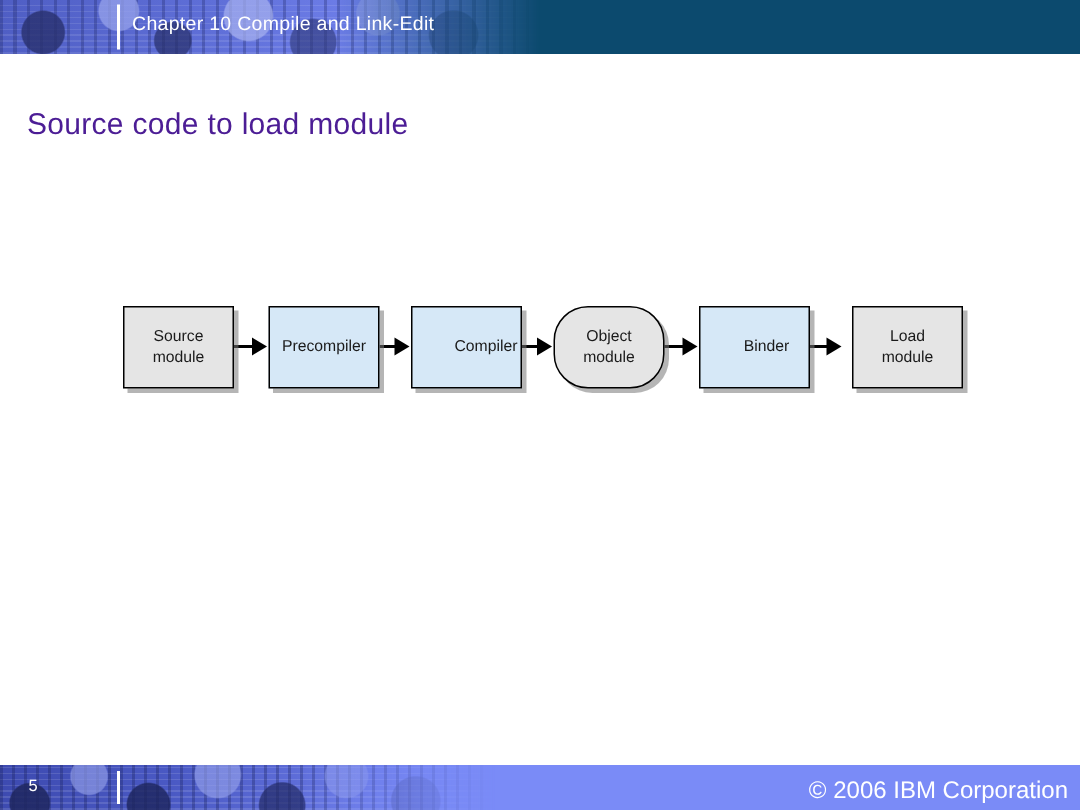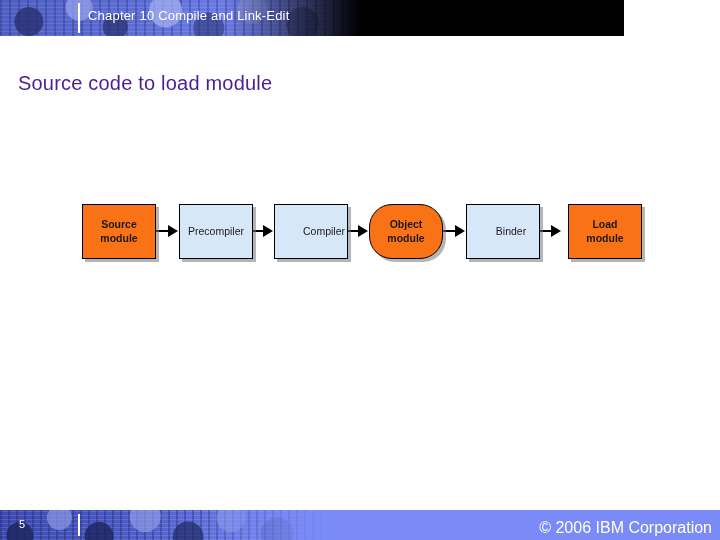--- a/index.html
+++ b/index.html
@@ -13,22 +13,22 @@
     height: 540px;
     position: relative;
     overflow: hidden;
     font-family: "Liberation Sans", sans-serif;
   }
 
   
   .header-band {
     position: absolute;
     left: 0; top: 0;
-    width: 624px; height: 36px;
-    background: #000000;
+    width: 720px; height: 36px;
+    background: #0c4a6e;
     overflow: hidden;
   }
   
   .header-tex {
     position: absolute;
     left: 0; top: 0;
     width: 360px; height: 36px;
     background-image:
       radial-gradient(circle at 8% 60%, rgba(40,48,110,0.80) 0 14px, rgba(40,48,110,0) 15px),
       radial-gradient(circle at 22% 20%, rgba(150,162,235,0.75) 0 13px, rgba(150,162,235,0) 14px),
@@ -76,21 +76,21 @@
     box-sizing: border-box;
     display: flex;
     align-items: center;
     justify-content: center;
     text-align: center;
     font-size: 10.5px;
     color: #1a1a1a;
     line-height: 1.25;
     box-shadow: 3px 3px 0 rgba(120,120,120,0.55);
   }
-  .node.peach { background: #f97316; font-weight: bold; }
+  .node.peach { background: #e5e5e5; }
   .node.blue  { background: #d6e8f7; }
   .node span { display: block; }
 
   .connector {
     position: absolute;
     top: 230px;
     height: 2px;
     background: #000000;
   }
   .arrowhead {

